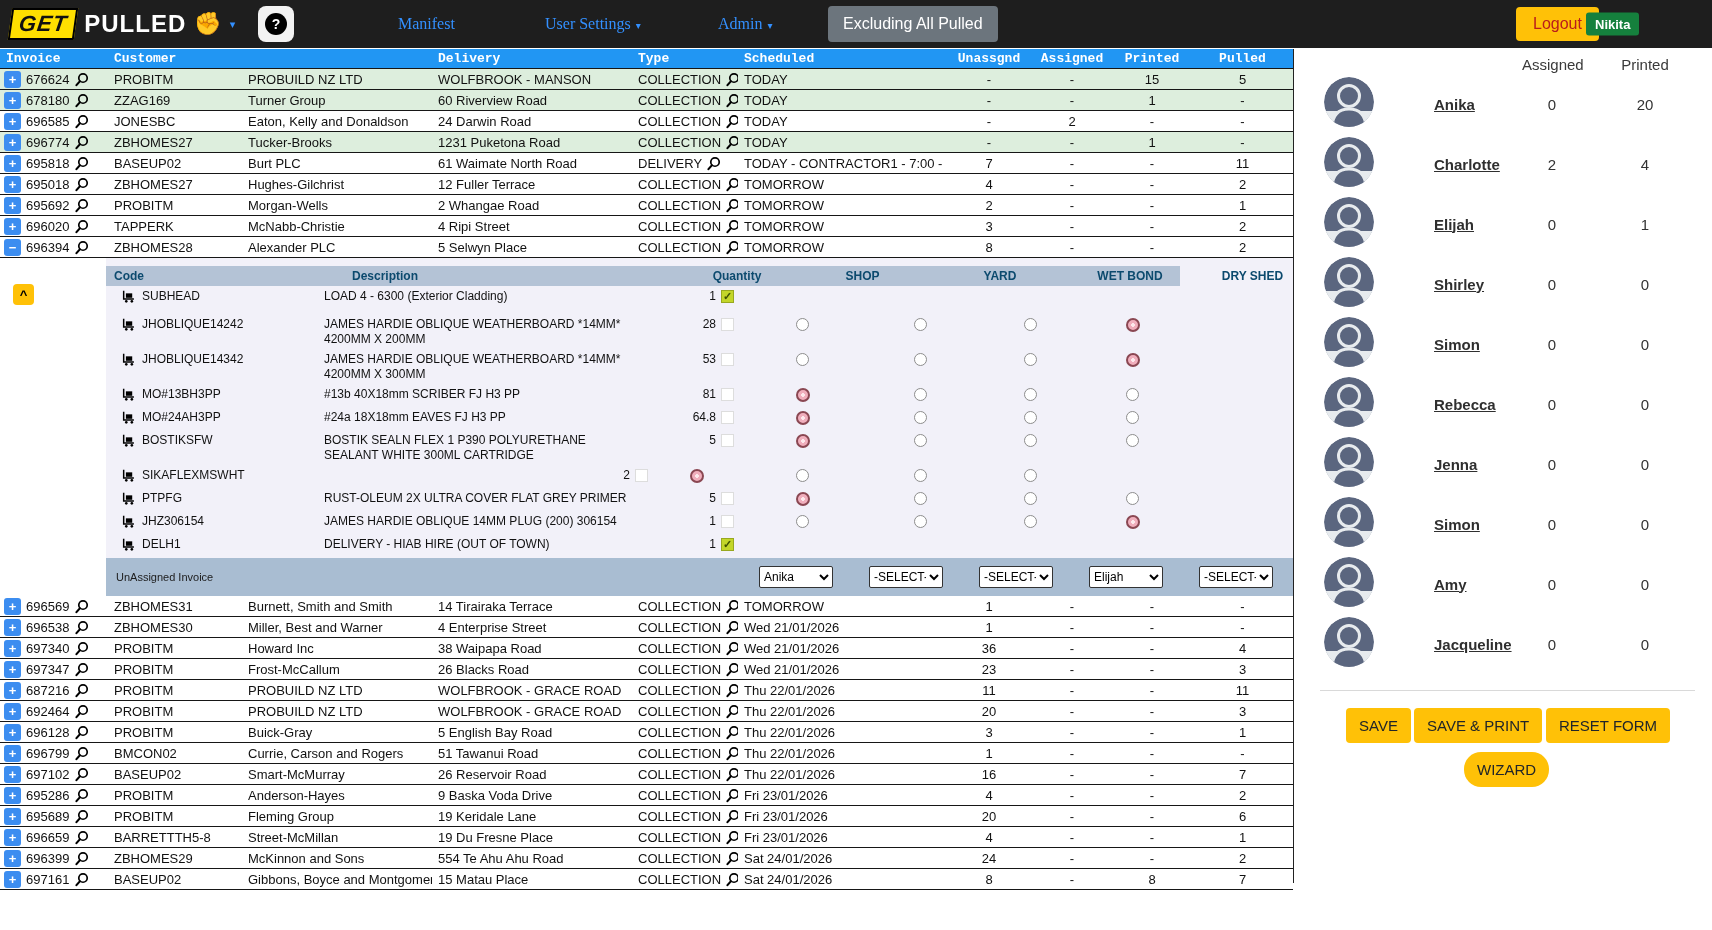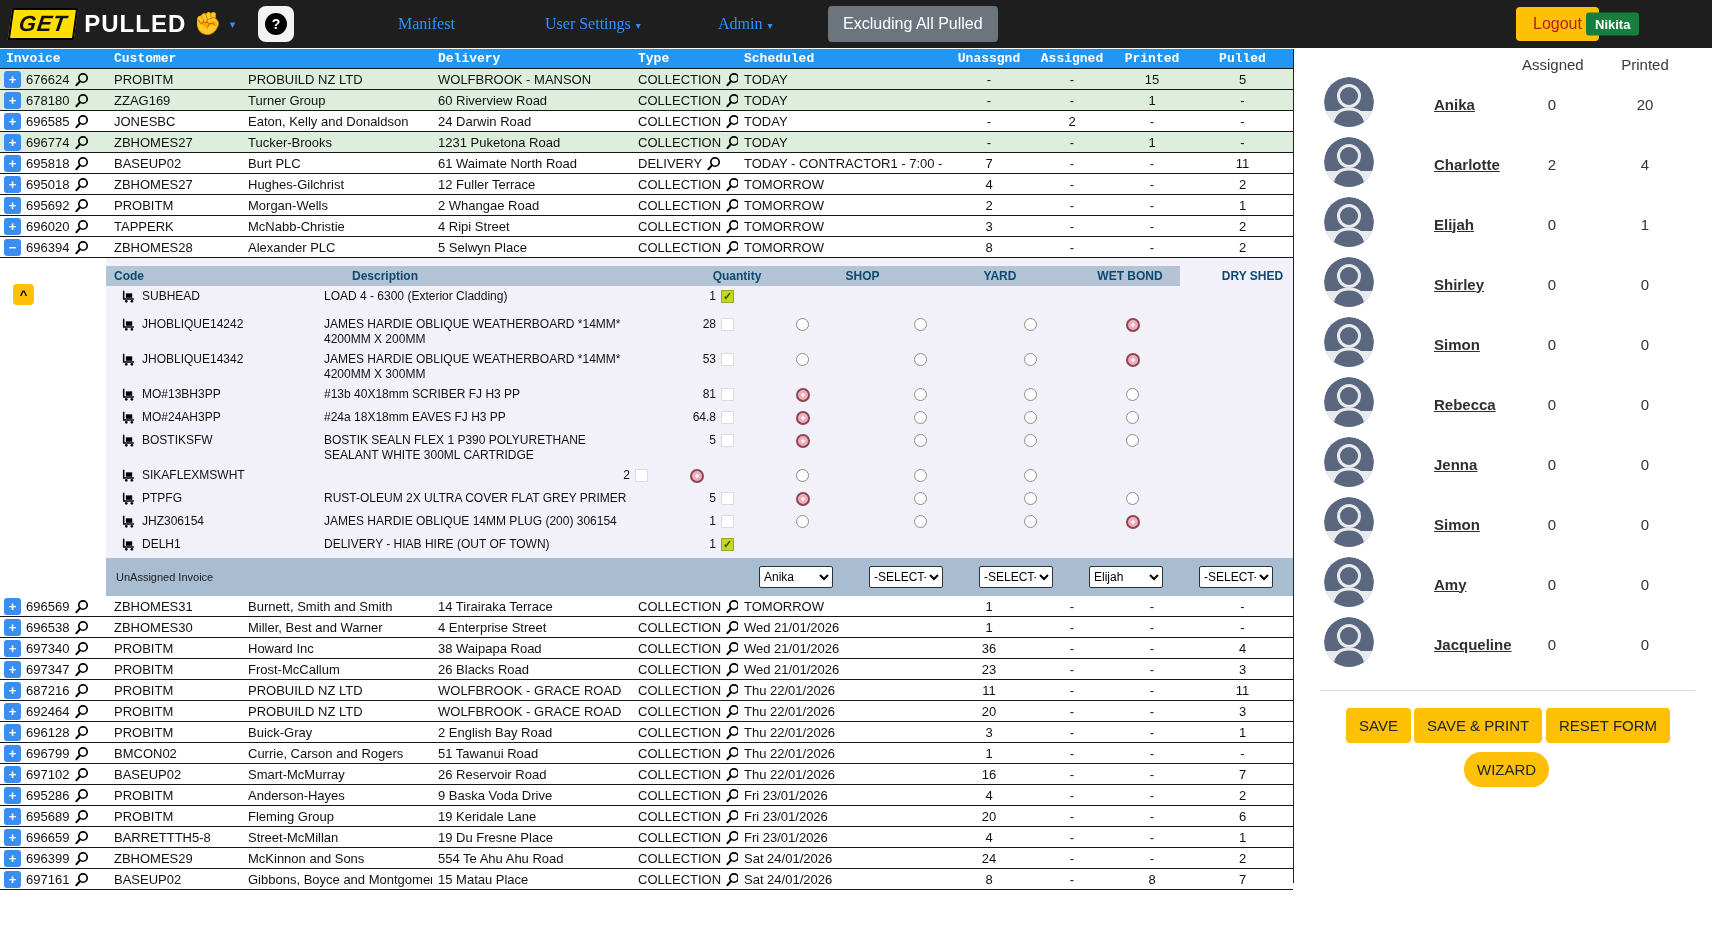--- a/index.html
+++ b/index.html
@@ -740,21 +740,21 @@
         <div class="cell inv">
           <button class="xbtn">+</button>
           <span>696128</span>
           <span class="mag"><svg viewBox="0 0 16 16" width="15" height="15">
               <circle cx="9.6" cy="6.4" r="4.5" fill="none" stroke="#000" stroke-width="1.8"></circle>
               <line x1="6.2" y1="10" x2="2.6" y2="14" stroke="#000" stroke-width="2.3" stroke-linecap="round"></line>
             </svg></span>
         </div>
         <div class="cell pad">PROBITM</div>
         <div class="cell pad">Buick-Gray</div>
-        <div class="cell pad">2 English Bay Road</div>
+        <div class="cell pad">5 English Bay Road</div>
         <div class="cell type">
           <span>COLLECTION</span>
           <span class="mag"><svg viewBox="0 0 16 16" width="15" height="15">
               <circle cx="9.6" cy="6.4" r="4.5" fill="none" stroke="#000" stroke-width="1.8"></circle>
               <line x1="6.2" y1="10" x2="2.6" y2="14" stroke="#000" stroke-width="2.3" stroke-linecap="round"></line>
             </svg></span>
         </div>
         <div class="cell pad">Thu 22/01/2026</div>
         <div class="cell num">3</div>
         <div class="cell num">-</div>

